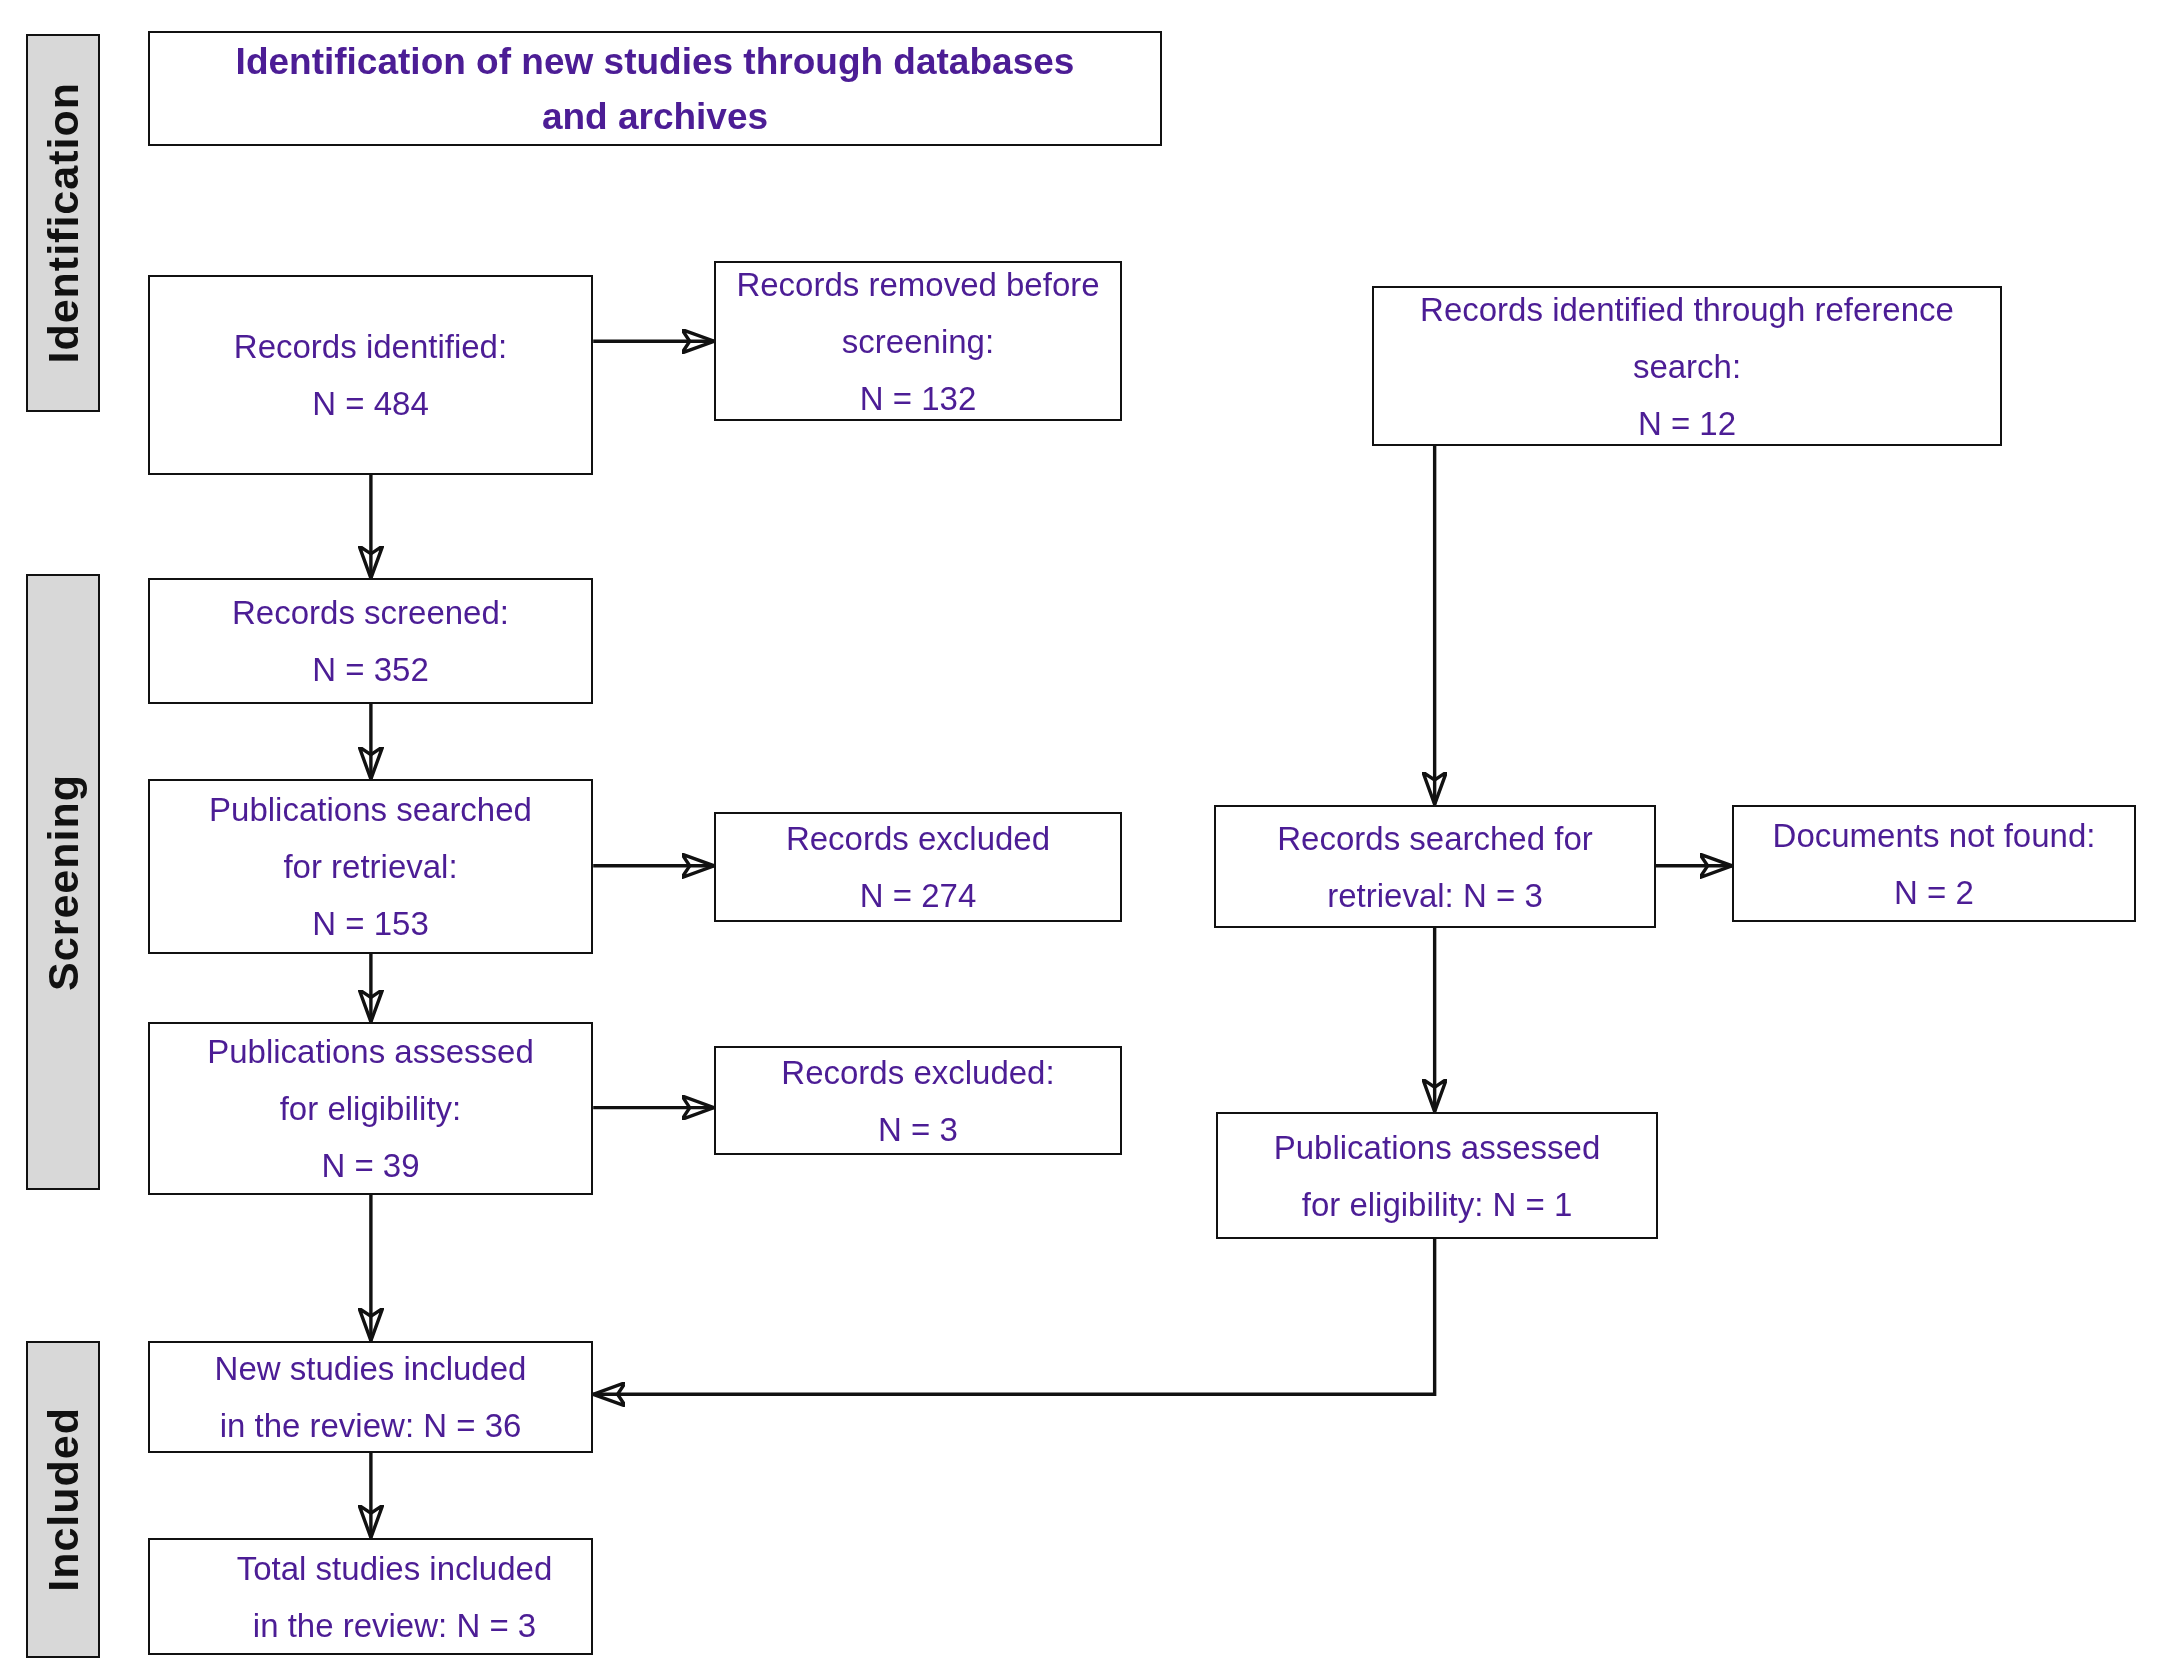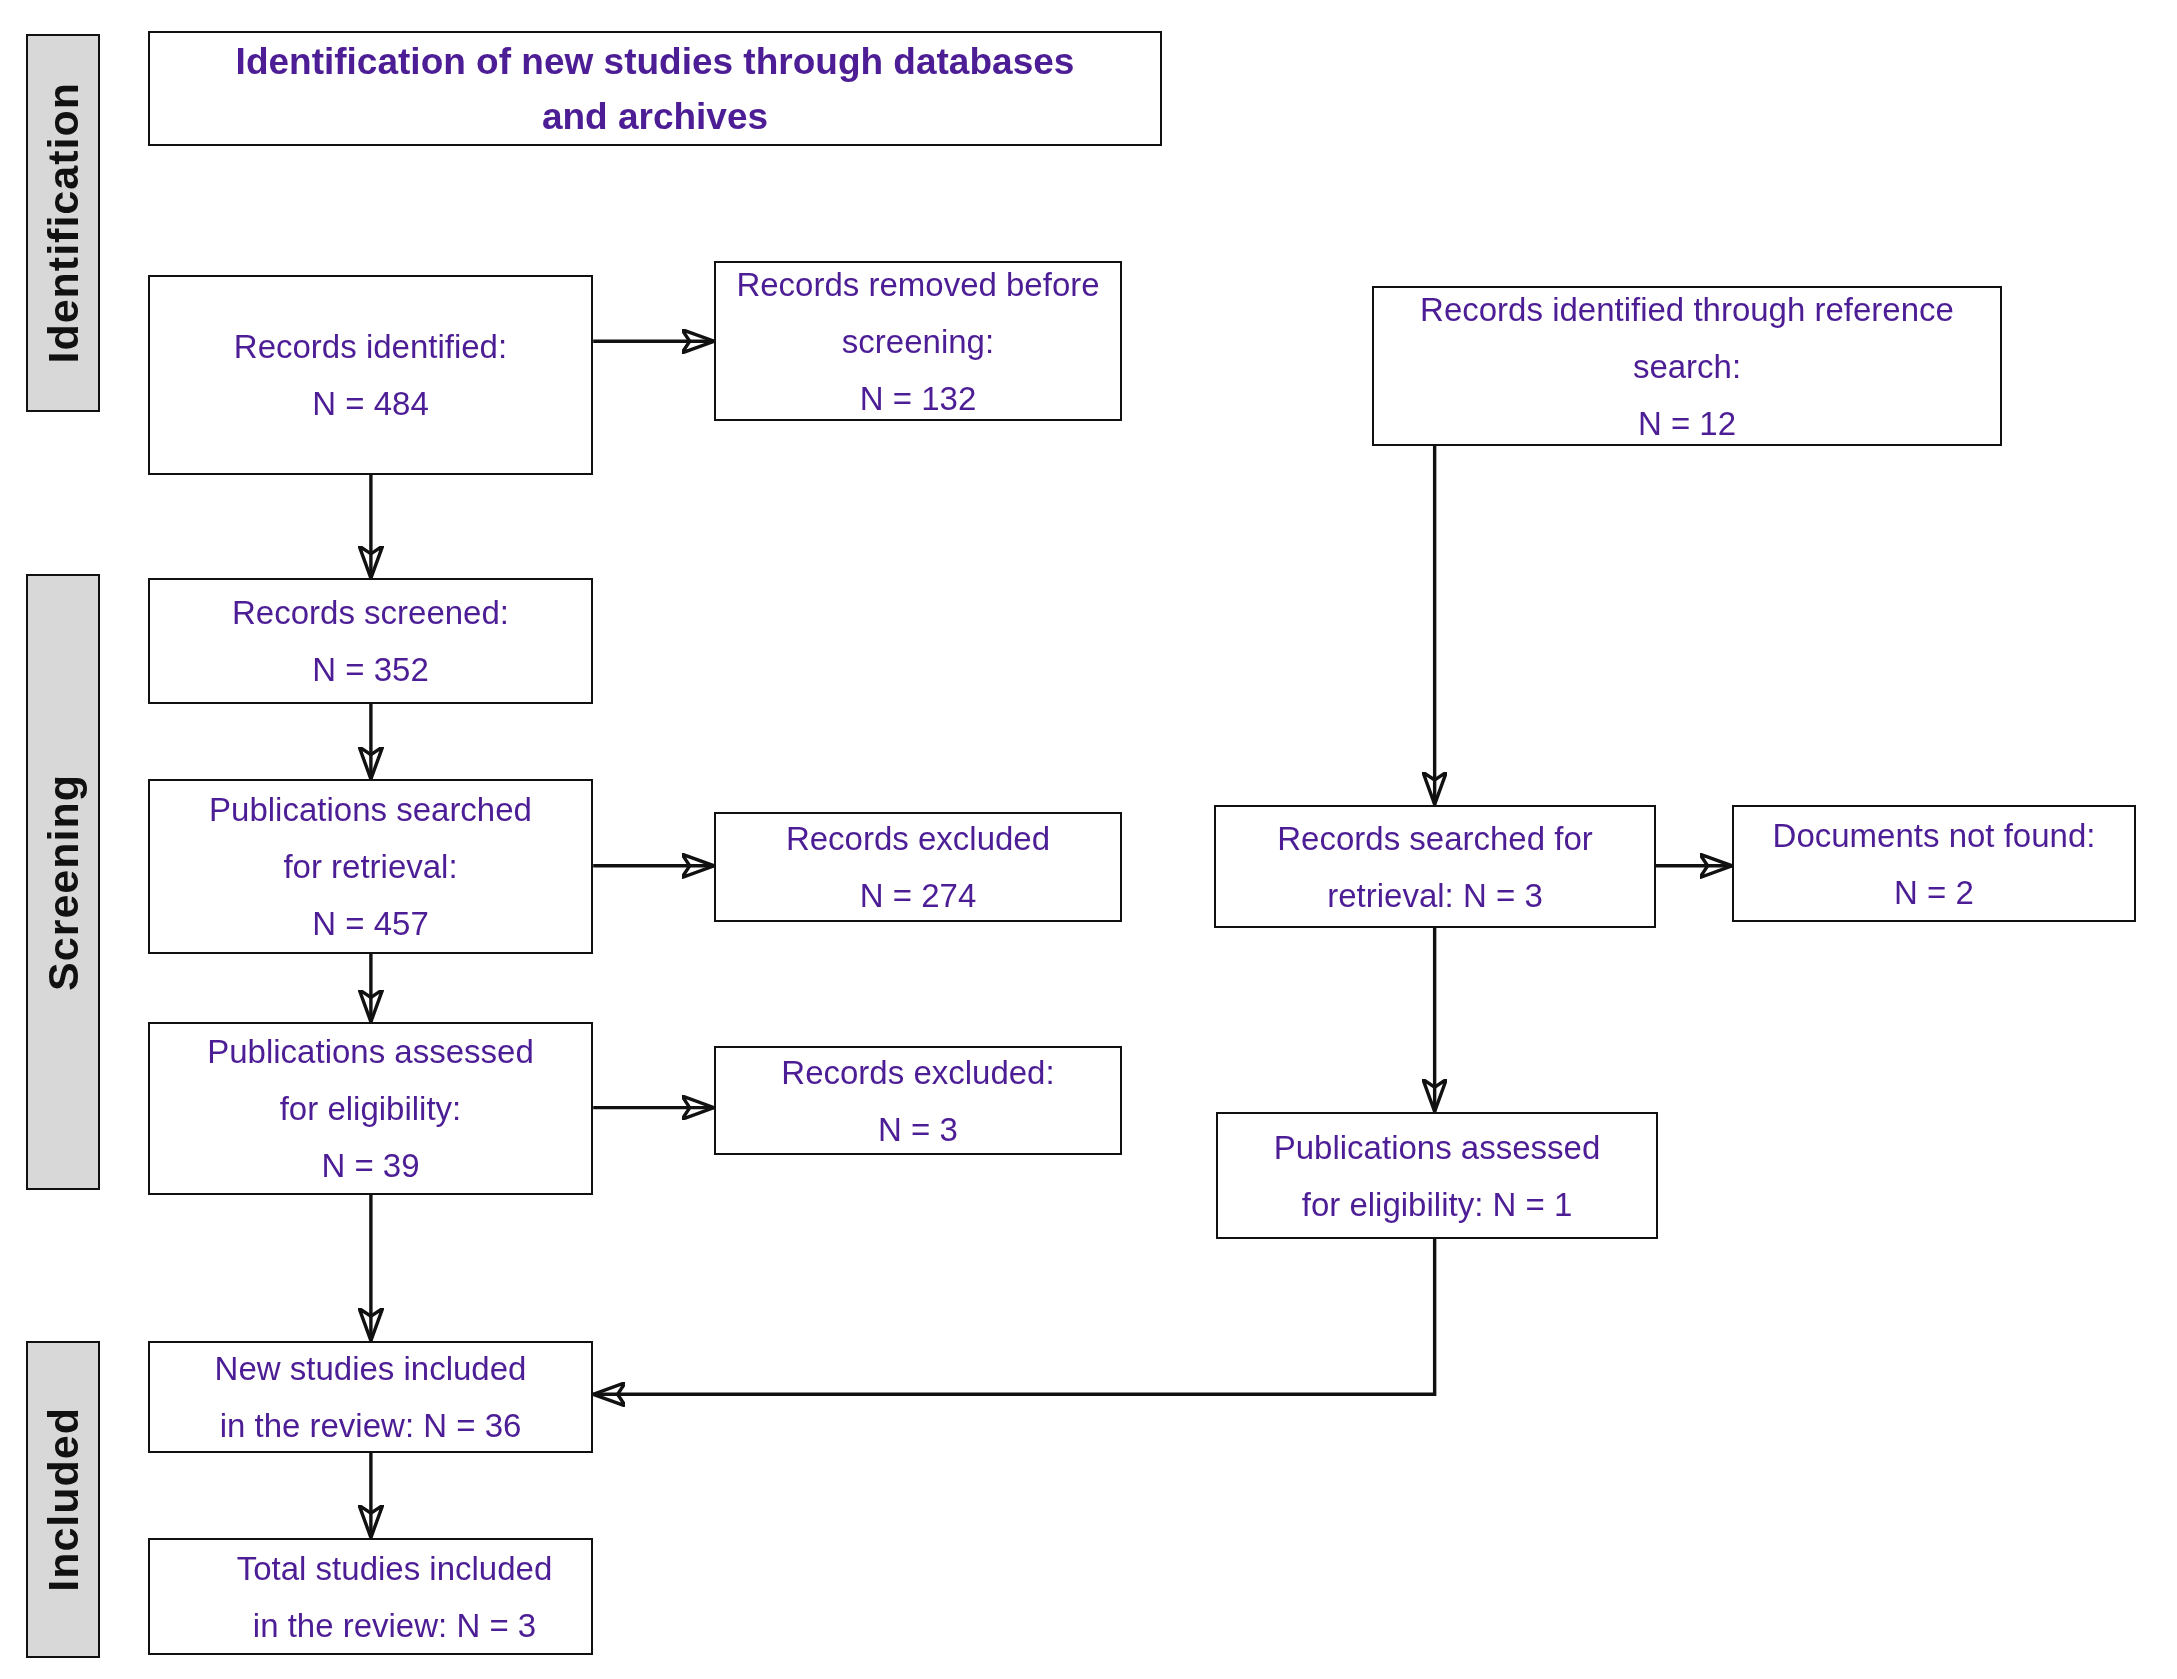--- a/index.html
+++ b/index.html
@@ -134,21 +134,21 @@
 
   <div class="box header-box" id="hdr-databases">Identification of new studies through databases
 and archives</div>
 
   <div class="box" id="box-records-identified">Records identified:
 N = 484</div>
   <div class="box" id="box-records-screened">Records screened:
 N = 352</div>
   <div class="box" id="box-publications-searched">Publications searched
 for retrieval:
-N = 457</div>
+N = 153</div>
   <div class="box" id="box-publications-assessed">Publications assessed
 for eligibility:
 N = 39</div>
   <div class="box" id="box-new-studies">New studies included
 in the review: N = 36</div>
   <div class="box" id="box-total-studies">Total studies included
 in the review: N = 3</div>
 
   <div class="box" id="box-records-removed">Records removed before
 screening:

